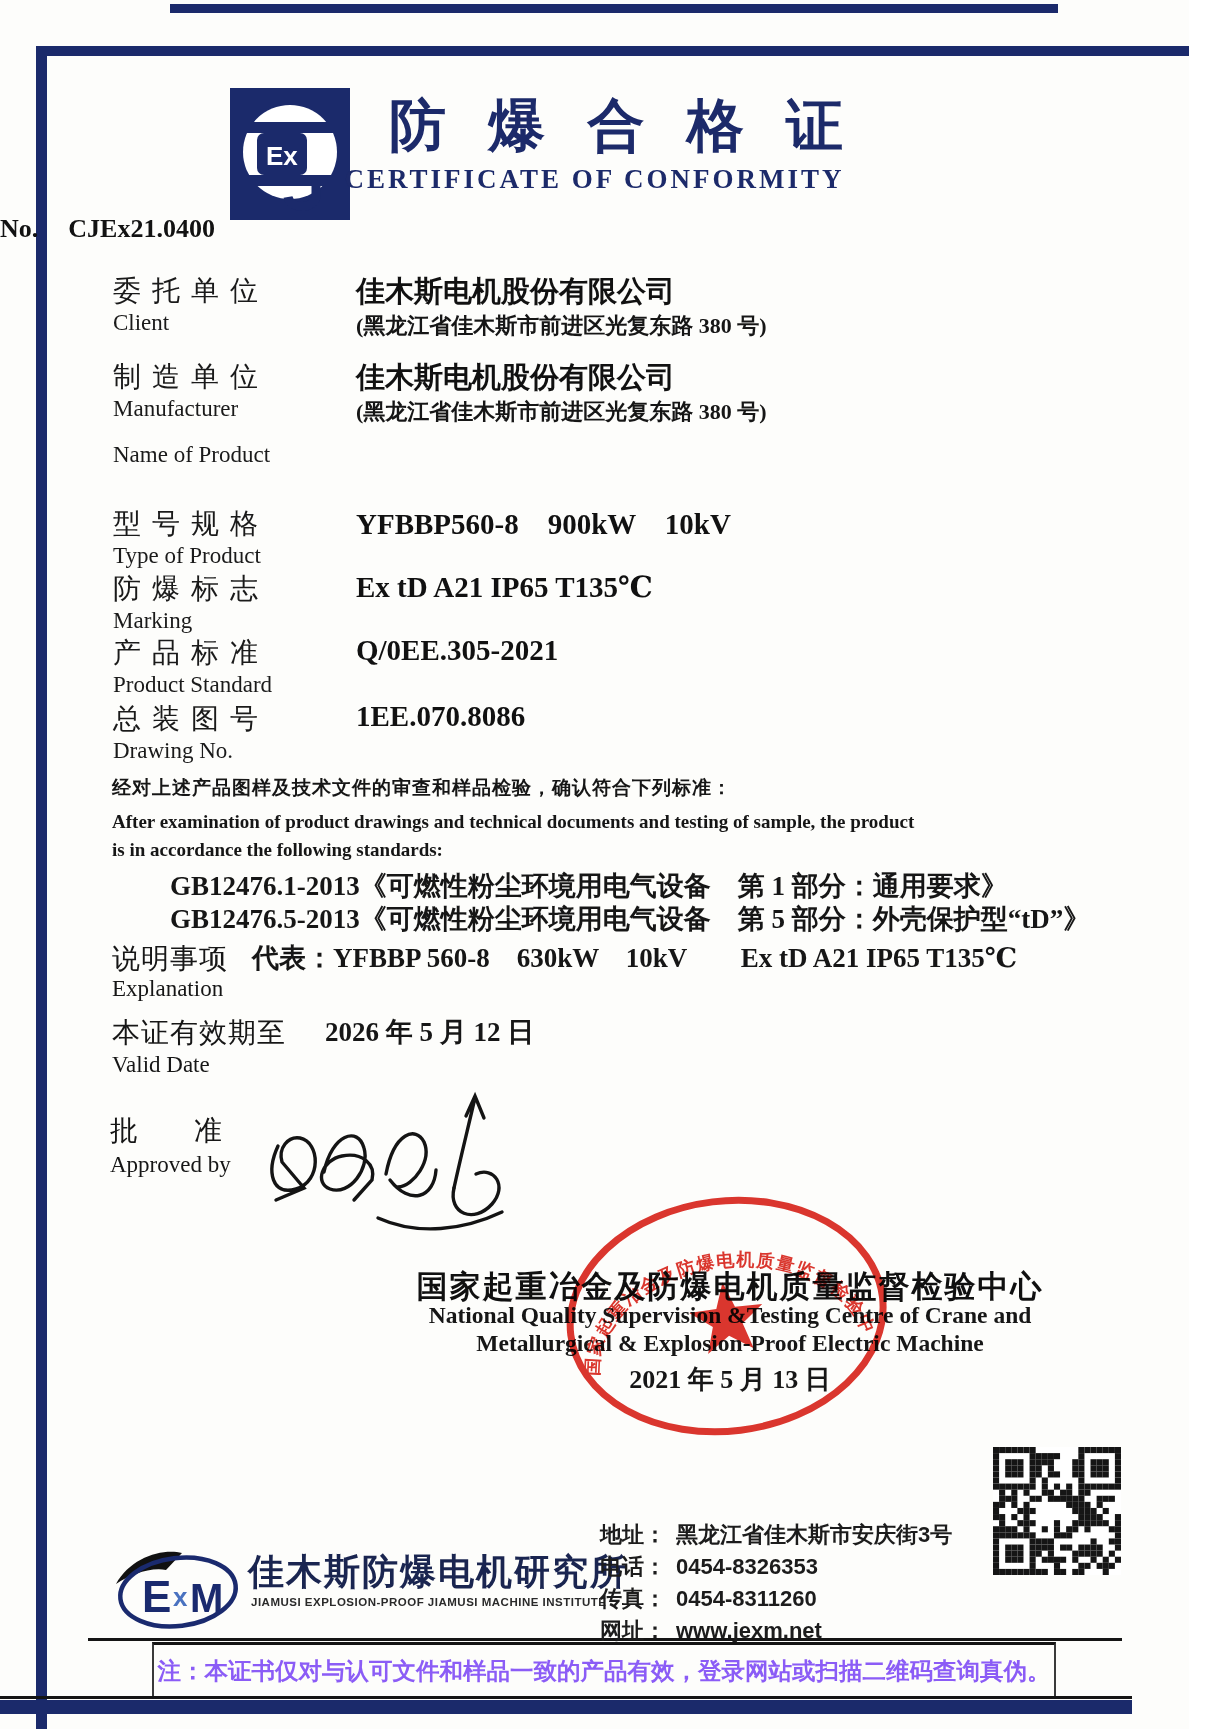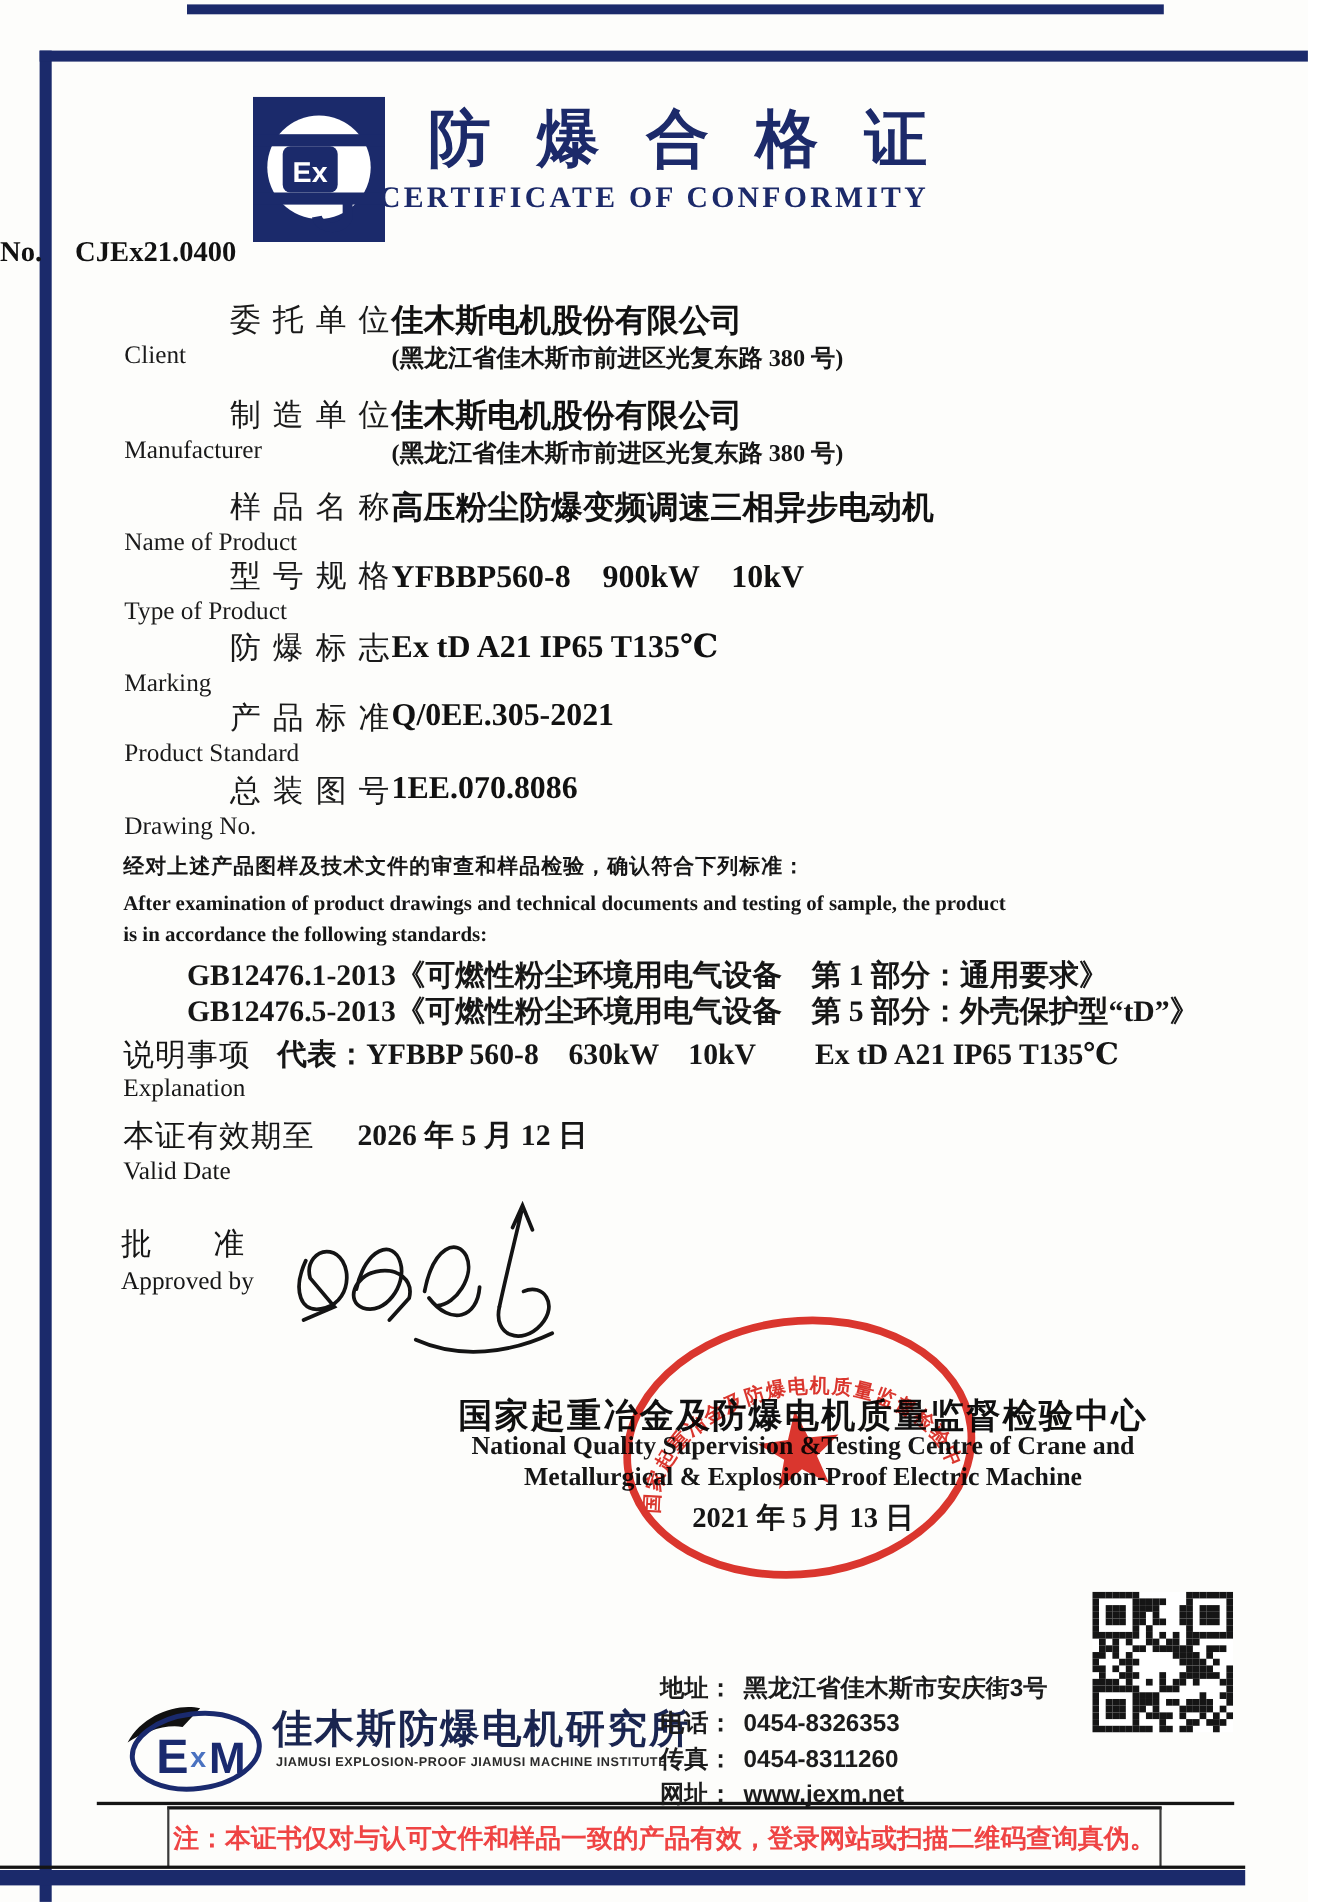--- a/index.html
+++ b/index.html
@@ -18,21 +18,21 @@
   .title{left:0;right:0;top:88px;text-align:center;font-size:57px;font-weight:700;
          color:#1c2a6a;letter-spacing:14px;padding-left:57px;}
   .subtitle{left:0;right:0;top:164px;text-align:center;font-size:27px;font-weight:700;
             color:#1c2a6a;letter-spacing:3px;}
   .certno{left:0;right:0;top:214px;text-align:left;font-size:26px;font-weight:600;color:#121212;}
   .certno .no-label{margin-right:30px;}
 
   
   .frow{left:113px;right:30px;}
   .fline1,.fline2{position:relative;height:38px;}
-  .cnl{display:inline-block;width:243px;font-size:28px;letter-spacing:2px;color:#1a1a1a;text-align:right;}
+  .cnl{display:inline-block;width:243px;font-size:28px;letter-spacing:2px;color:#1a1a1a;}
   .val{position:absolute;left:243px;top:0;font-size:29px;font-weight:700;white-space:pre;color:#111;}
   .enl{font-size:23px;color:#1a1a1a;}
   .sub{position:absolute;left:243px;top:1px;font-size:22px;font-weight:600;white-space:pre;color:#161616;}
 
   .para-cn{left:112px;top:775px;font-size:19px;letter-spacing:1px;font-weight:600;}
   .para-en{left:112px;font-size:19px;font-weight:600;}
   .gb{left:170px;font-size:27px;font-weight:600;white-space:pre;}
 
   .expl-row{left:112px;top:940px;}
   .expl-cn{font-size:28px;letter-spacing:1px;}
@@ -66,21 +66,21 @@
   .inst-en{left:251px;top:1596px;font-size:11.5px;font-weight:700;color:#2a2a2a;letter-spacing:.5px;
            font-family:"Liberation Sans","DejaVu Sans",sans-serif;}
 
   .contact{left:600px;top:1520px;font-family:"Liberation Sans","DejaVu Sans",sans-serif;}
   .contact .cline{height:32px;font-size:22px;font-weight:700;color:#1c1c1c;}
   .contact .clabel{margin-right:10px;}
 
   .notebox{left:152px;top:1642px;width:900px;height:52px;border-top:3px solid #141414;
            border-left:2px solid #3a3a3a;border-right:2px solid #3a3a3a;
            display:flex;align-items:center;justify-content:center;}
-  .note{font-size:23.5px;font-weight:700;color:#ef4444;
+  .note{font-size:23.5px;font-weight:700;color:#8b5cf6;
         font-family:"Liberation Sans","DejaVu Sans",sans-serif;}
   .botline{left:0;top:1696px;width:1132px;height:3px;background:#141414;}
   .botbar{left:0;top:1700px;width:1132px;height:14px;background:#1b2a6b;}
 </style>
 </head>
 <body>
 
 <div class="page">
 
   <div class="abs topstrip"></div>
@@ -105,21 +105,20 @@
 
   <div class="abs frow" style="top:272px">
     <div class="fline1"><span class="cnl">委 托 单 位</span><span class="val">佳木斯电机股份有限公司</span></div>
     <div class="fline2"><span class="enl">Client</span><span class="sub">(黑龙江省佳木斯市前进区光复东路 380 号)</span></div>
   </div>
   <div class="abs frow" style="top:358px">
     <div class="fline1"><span class="cnl">制 造 单 位</span><span class="val">佳木斯电机股份有限公司</span></div>
     <div class="fline2"><span class="enl">Manufacturer</span><span class="sub">(黑龙江省佳木斯市前进区光复东路 380 号)</span></div>
   </div>
   <div class="abs frow" style="top:442px">
-    <div class="fline1"><span class="cnl">样 品 名 称</span><span class="val">高压粉尘防爆变频调速三相异步电动机</span></div>
     <div class="fline2"><span class="enl">Name of Product</span></div>
   </div>
   <div class="abs frow" style="top:505px">
     <div class="fline1"><span class="cnl">型 号 规 格</span><span class="val">YFBBP560-8　900kW　10kV</span></div>
     <div class="fline2"><span class="enl">Type of Product</span></div>
   </div>
   <div class="abs frow" style="top:570px">
     <div class="fline1"><span class="cnl">防 爆 标 志</span><span class="val">Ex tD A21 IP65 T135℃</span></div>
     <div class="fline2"><span class="enl">Marking</span></div>
   </div>

